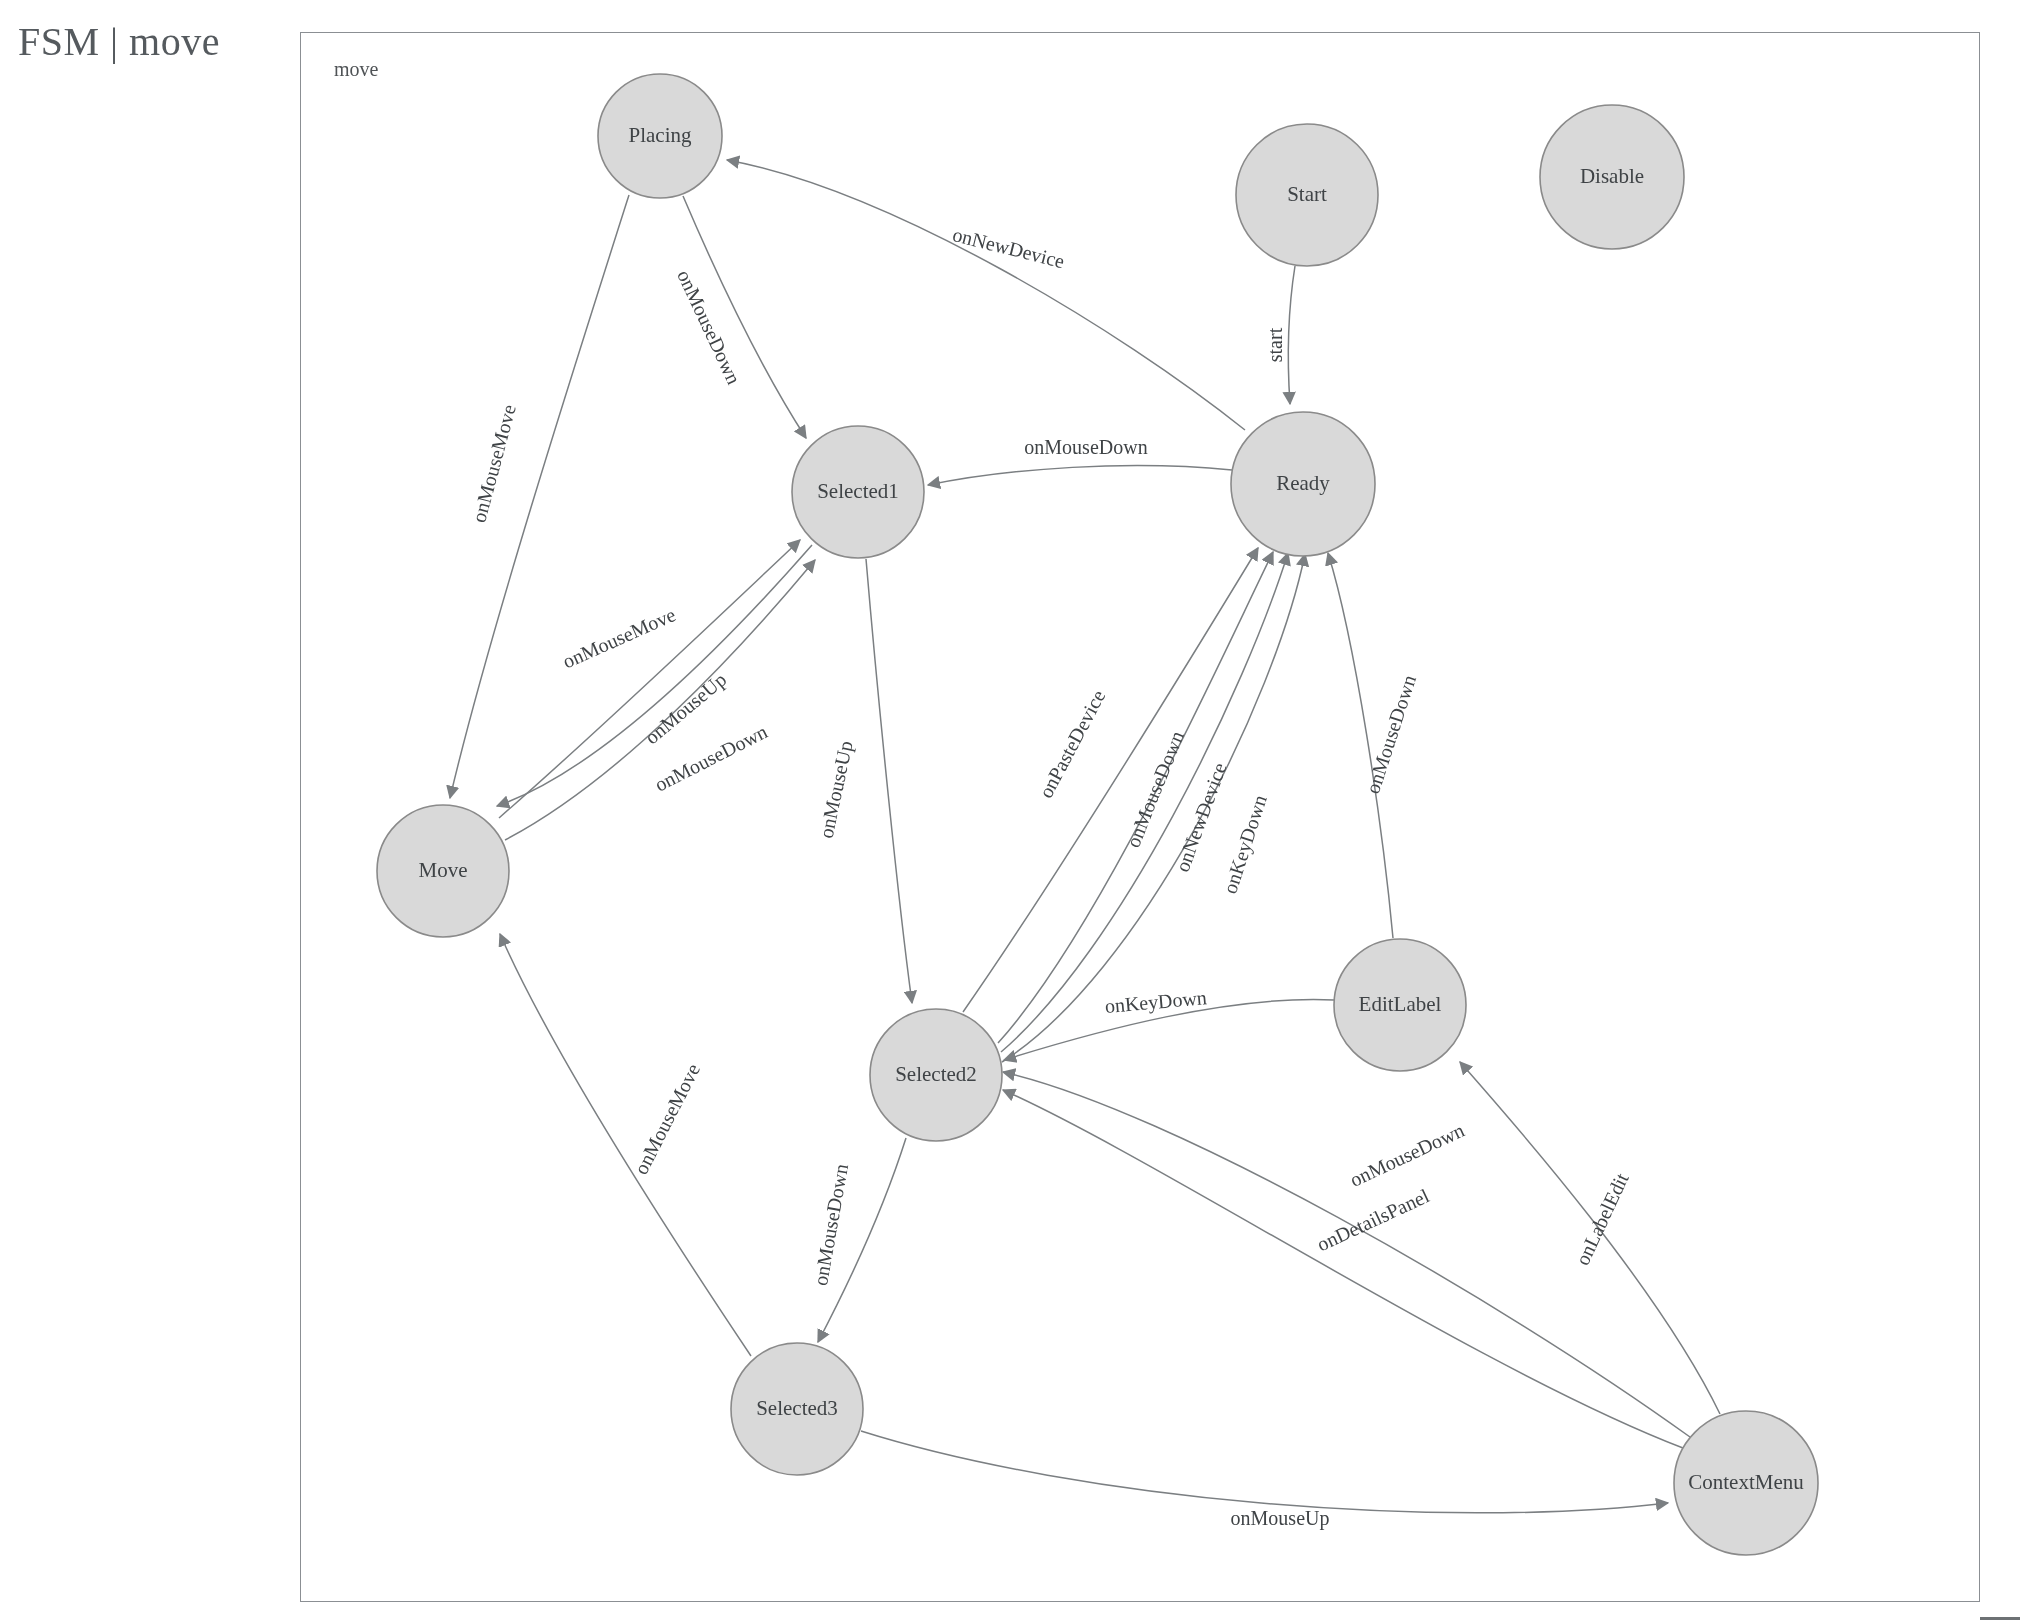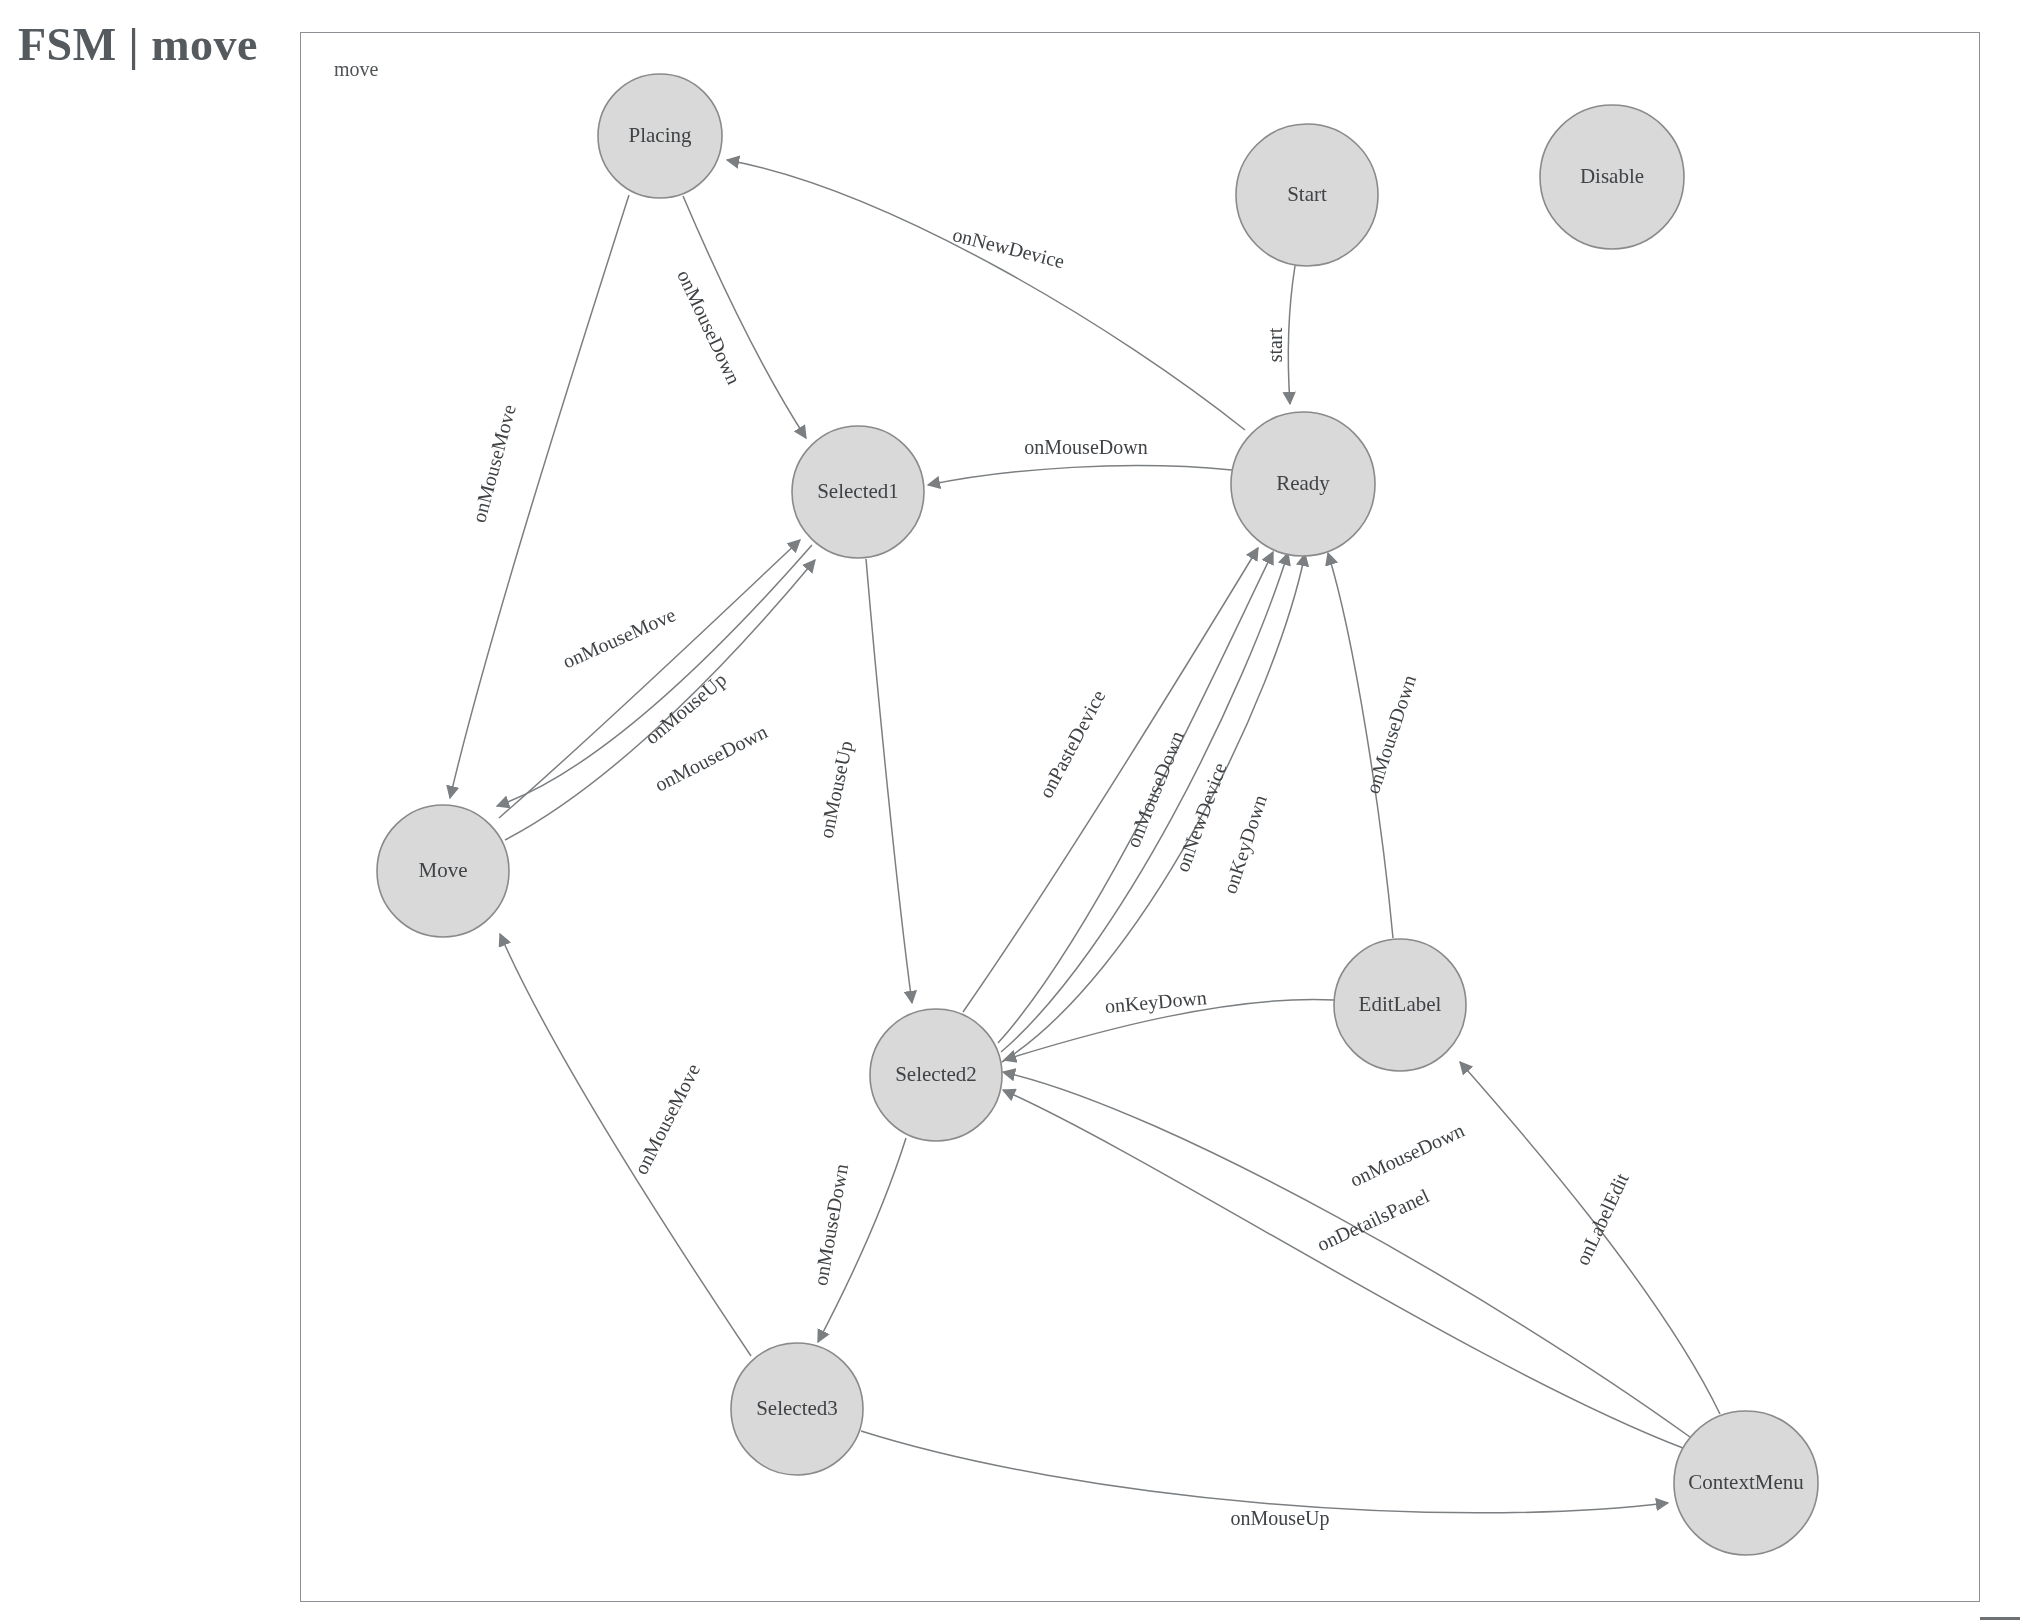--- a/index.html
+++ b/index.html
@@ -14,25 +14,24 @@
   #root {
     position: relative;
     width: 2034px;
     height: 1624px;
   }
   #page-title {
     position: absolute;
     left: 18px;
     top: 18px;
     font-family: "Liberation Serif", serif;
-    font-size: 46px;
+    font-size: 40px;
     color: #555a5e;
     letter-spacing: 0.5px;
     white-space: nowrap;
-    font-weight: bold;
   }
   #diagram-frame {
     position: absolute;
     left: 300px;
     top: 32px;
     width: 1680px;
     height: 1570px;
     border: 1.5px solid #8b8f93;
     background: #ffffff;
     box-sizing: border-box;

